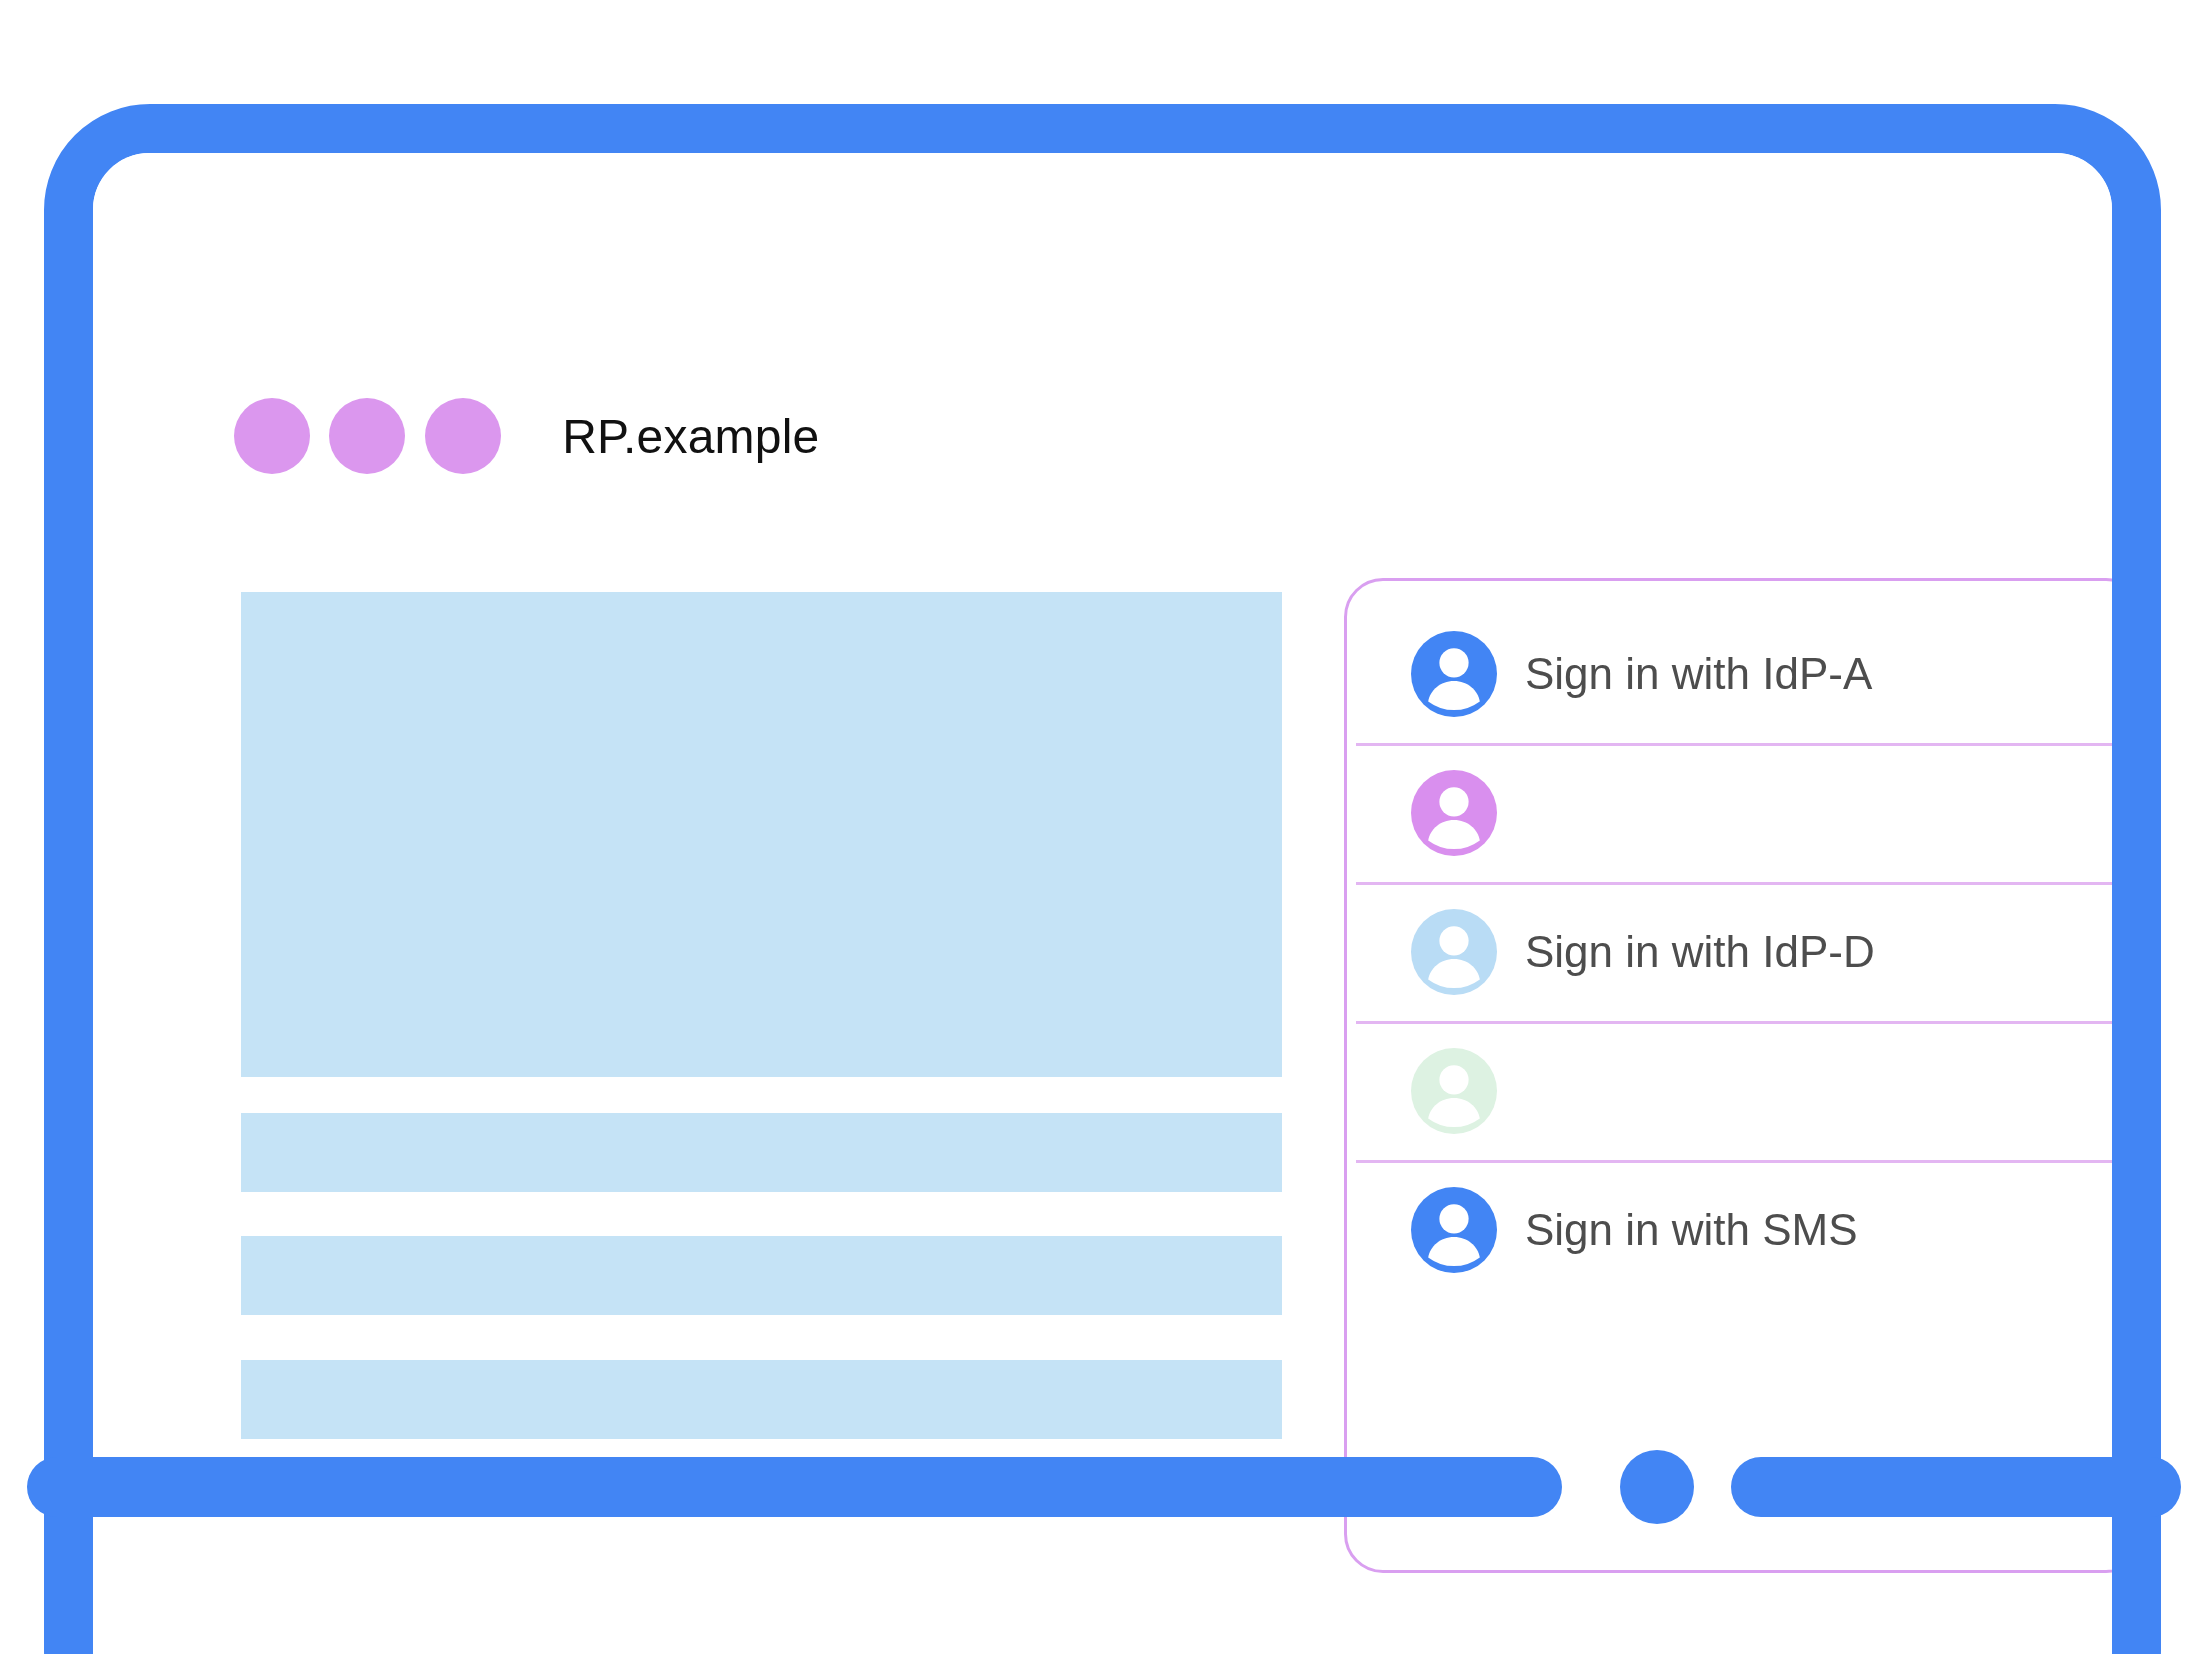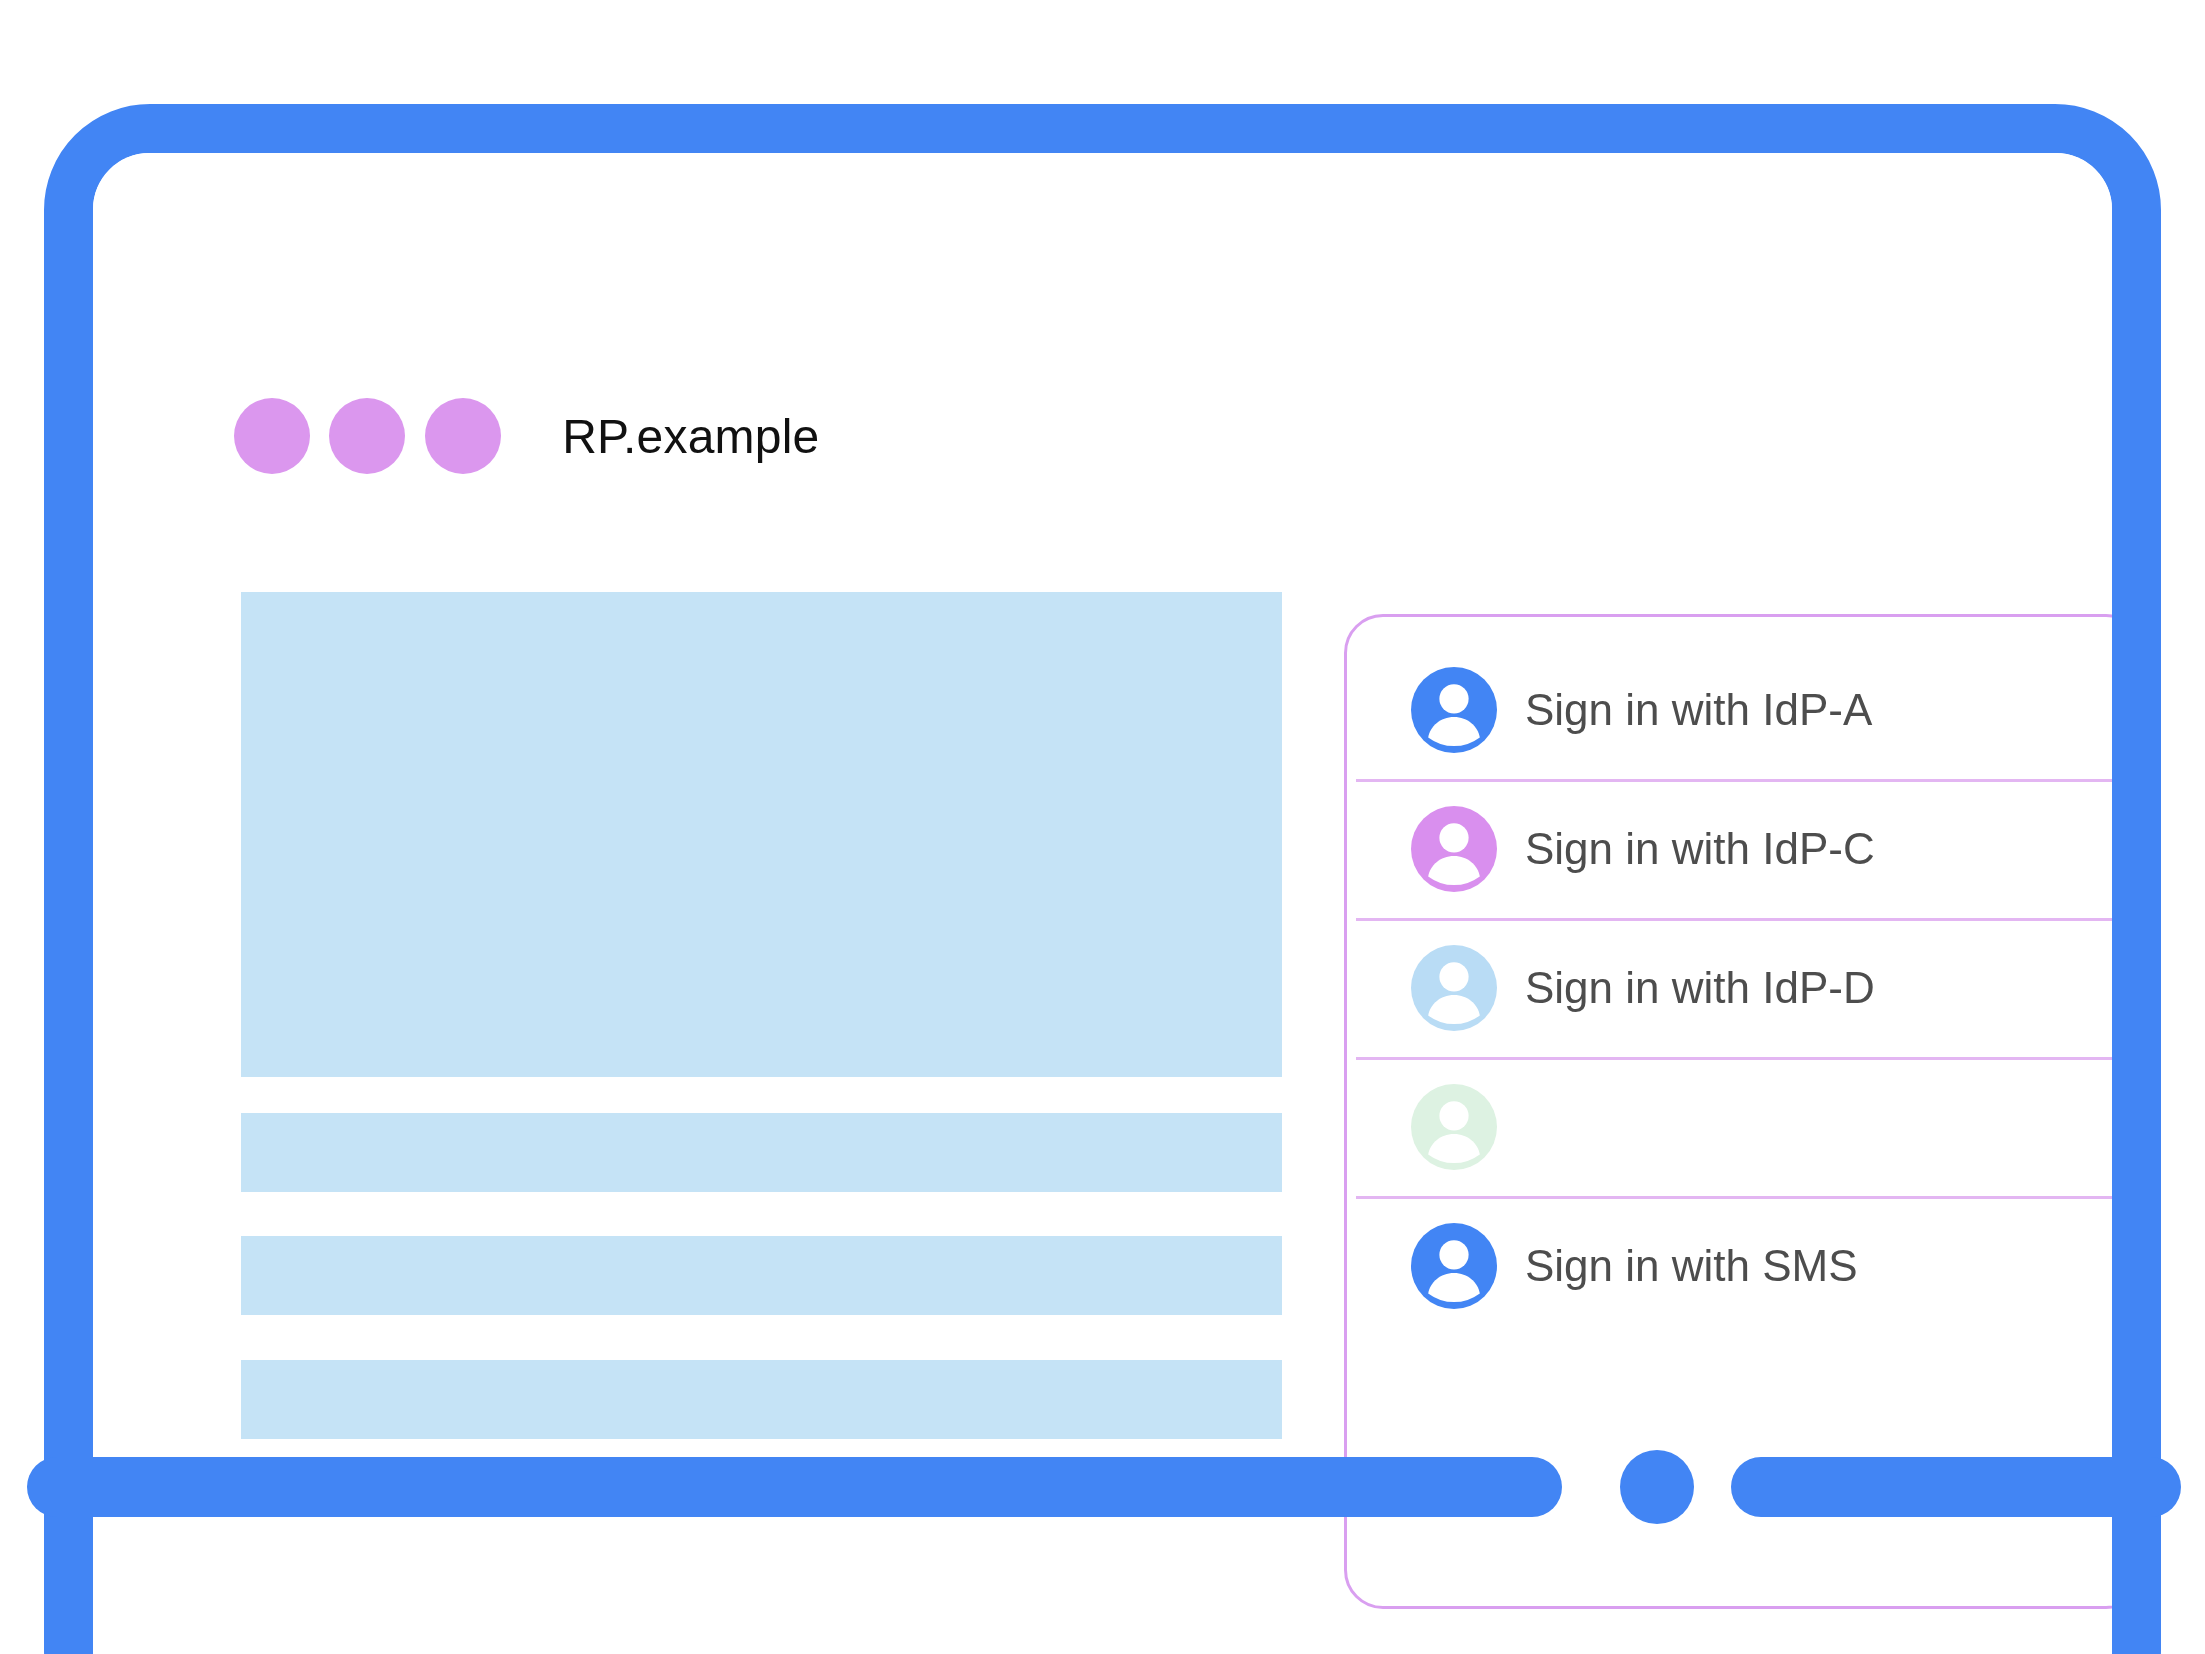--- a/index.html
+++ b/index.html
@@ -38,21 +38,21 @@
   #bar-2{left:148px;top:1083px;width:1041px;height:79px;}
   #bar-3{left:148px;top:1207px;width:1041px;height:79px;}
 
   
   #block-hero{height:485px;top:439px;}
 
   
   #account-chooser{
     position:absolute;left:1251px;top:425px;width:801px;height:995px;
     box-sizing:border-box;background:#ffffff;
-    border:3.5px solid #D99FF0;border-radius:39px;margin-top:36px;
+    border:3.5px solid #D99FF0;border-radius:39px;
   }
   #chooser-list{position:absolute;left:0;top:23px;right:0;}
   .chooser-row{
     position:relative;display:flex;align-items:center;
     height:139px;padding-left:64px;box-sizing:border-box;cursor:pointer;
   }
   .chooser-row + .chooser-row::before{
     content:"";position:absolute;left:8.8px;right:8.8px;top:0;height:2.6px;
     background:#E3B6F2;
   }
@@ -90,21 +90,20 @@
             </span>
             <span class="chooser-label">Sign in with IdP-A</span>
           </div>
           <div class="chooser-row">
             <span class="avatar" style="background: rgb(217, 143, 238);">
               <svg viewBox="0 0 100 100" xmlns="http://www.w3.org/2000/svg">
                 <circle cx="50" cy="37" r="17" fill="#ffffff"></circle>
                 <path d="M50 58c-16 0-28 11-30 24a50 50 0 0 0 60 0c-2-13-14-24-30-24z" fill="#ffffff"></path>
               </svg>
             </span>
-            <span class="chooser-label">Sign in with IdP-C</span>
           </div>
           <div class="chooser-row">
             <span class="avatar" style="background: rgb(185, 220, 245);">
               <svg viewBox="0 0 100 100" xmlns="http://www.w3.org/2000/svg">
                 <circle cx="50" cy="37" r="17" fill="#ffffff"></circle>
                 <path d="M50 58c-16 0-28 11-30 24a50 50 0 0 0 60 0c-2-13-14-24-30-24z" fill="#ffffff"></path>
               </svg>
             </span>
             <span class="chooser-label">Sign in with IdP-D</span>
           </div>

